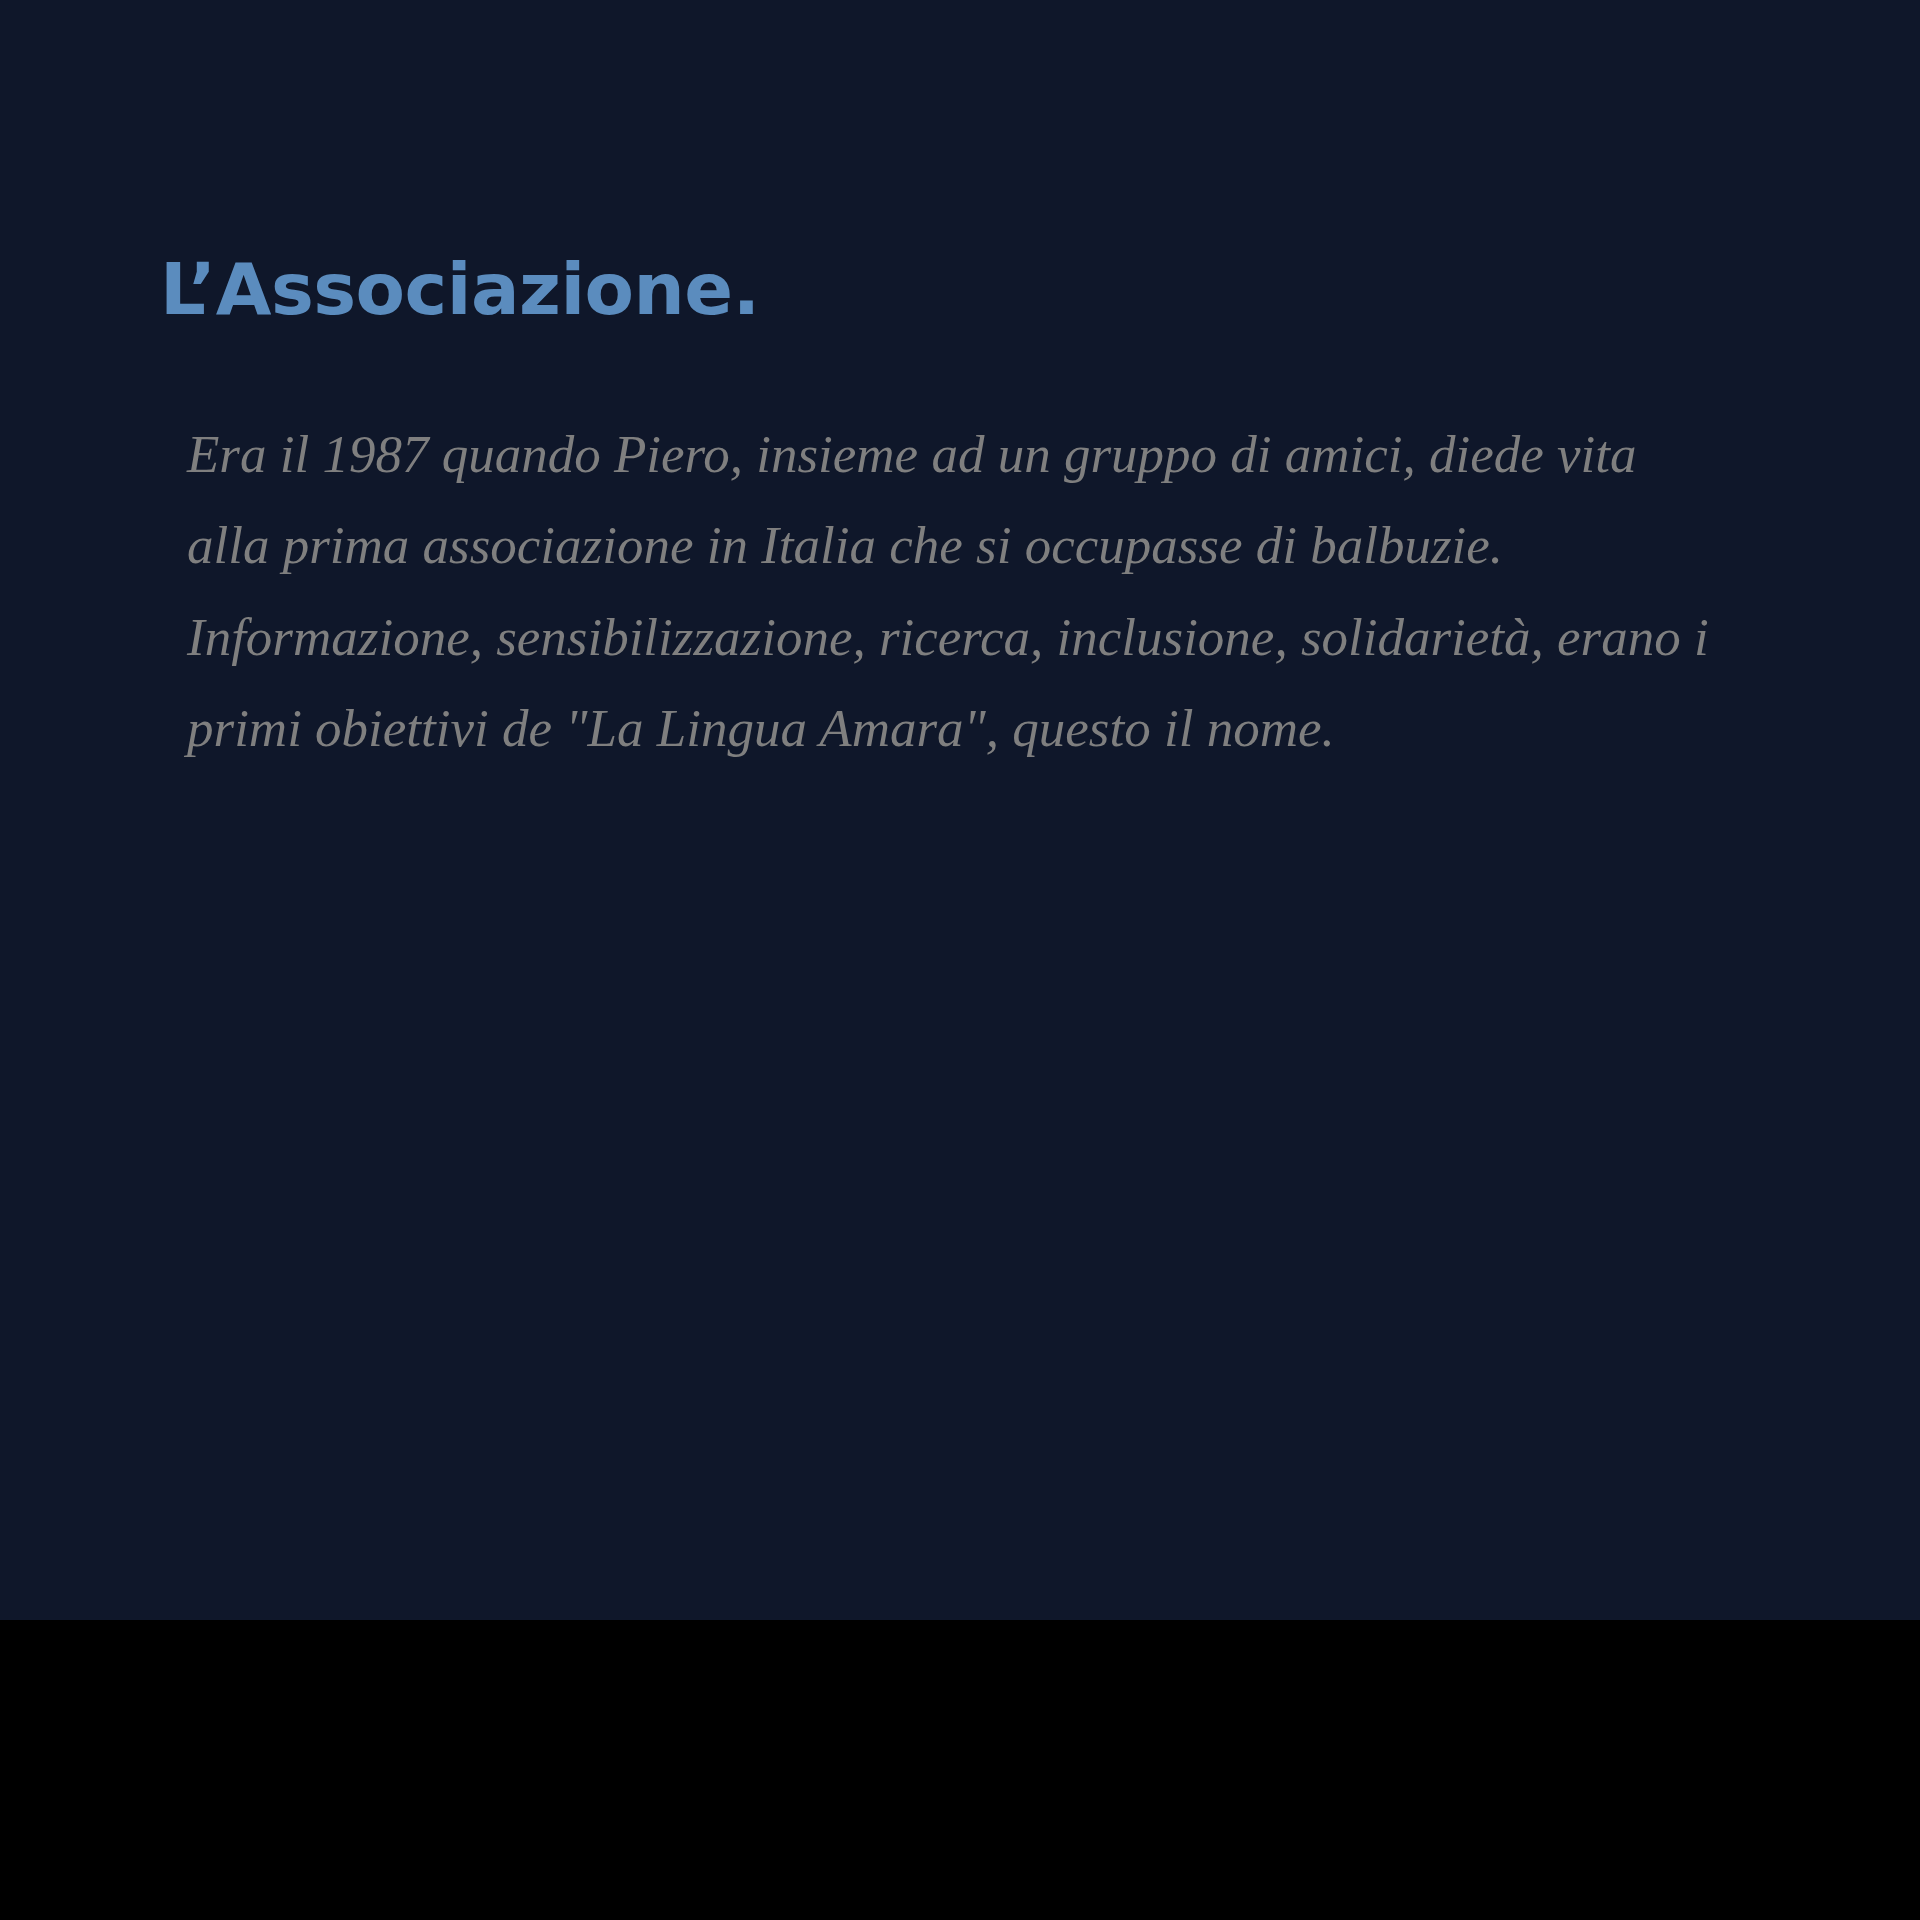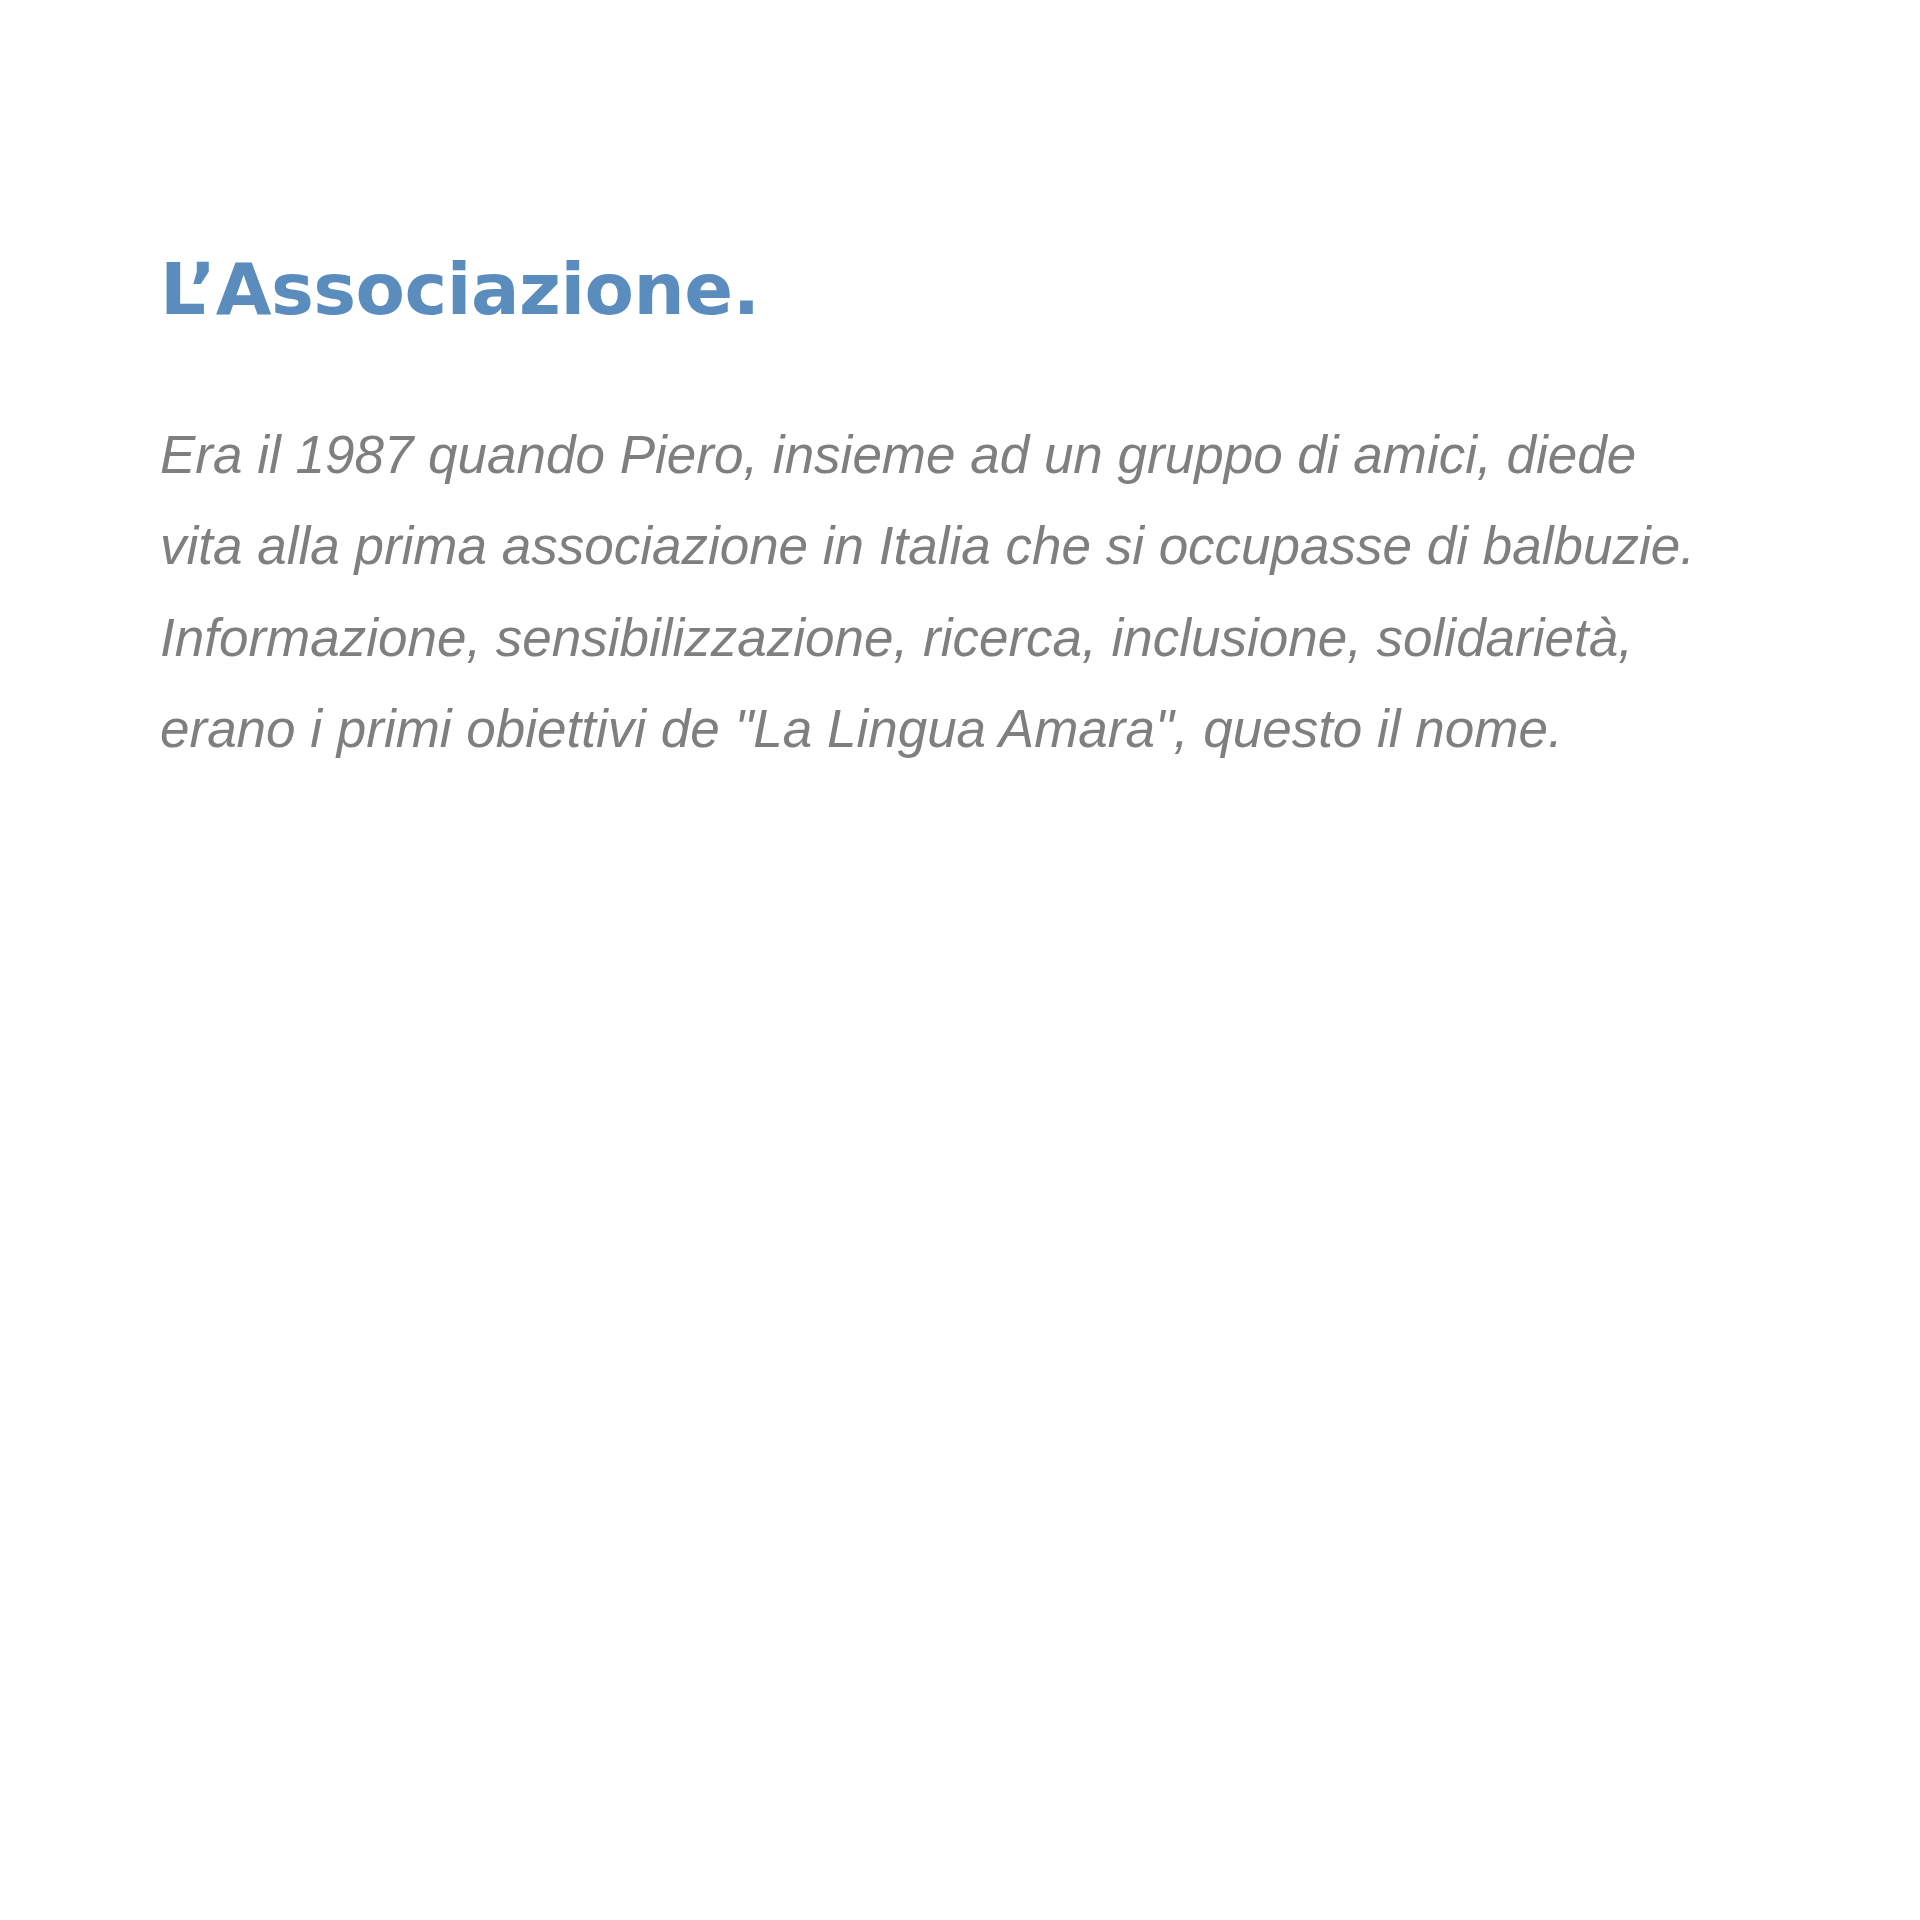--- a/index.html
+++ b/index.html
@@ -10,48 +10,49 @@
   }
   body {
     width: 1920px;
     height: 1920px;
     overflow: hidden;
     font-family: "DejaVu Sans", sans-serif;
   }
   .page {
     position: relative;
     width: 1920px;
-    height: 1920px;
-    background: #ffffff;
+    height: 1620px;
+    background: #0f172a;
     box-sizing: border-box;
     padding-left: 24px;
   }
   .content {
     position: absolute;
     left: 160px;
     top: 250px;
     width: 1560px;
   }
   .heading {
     font-family: "DejaVu Sans", sans-serif;
     font-weight: bold;
     font-size: 72px;
     line-height: 1.1;
     color: #5B8CBE;
     letter-spacing: -0.5px;
     margin: 0 0 80px 0;
   }
   .body-block {
-    font-family: Liberation Sans, sans-serif;
+    font-family: Liberation Serif, serif;
     font-style: italic;
     font-weight: normal;
     font-size: 53px;
     line-height: 1.72;
     color: #7F7F7F;
     letter-spacing: 0px;
+    margin-left: 27px;
   }
   .para {
     margin: 0;
     white-space: pre-wrap;
   }
   .para + .para {
     margin-top: 0px;
   }
 </style>
 </head>

